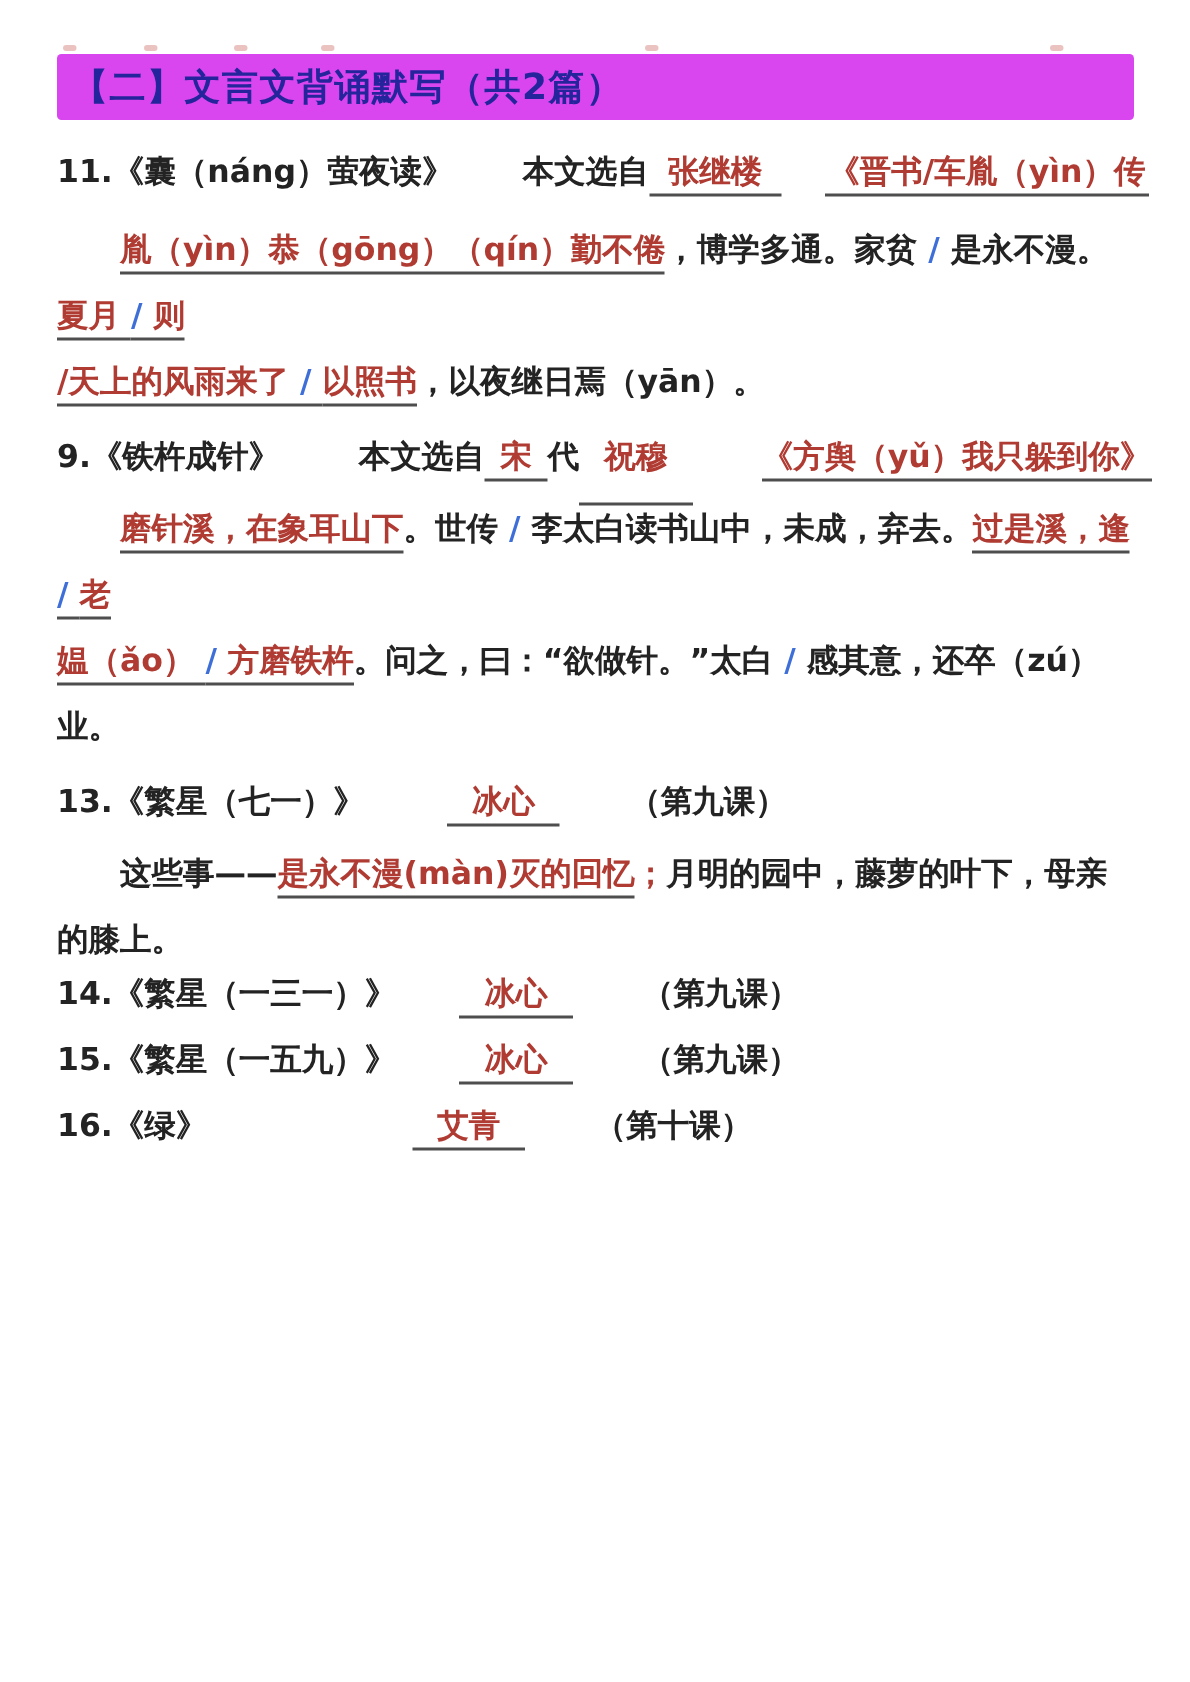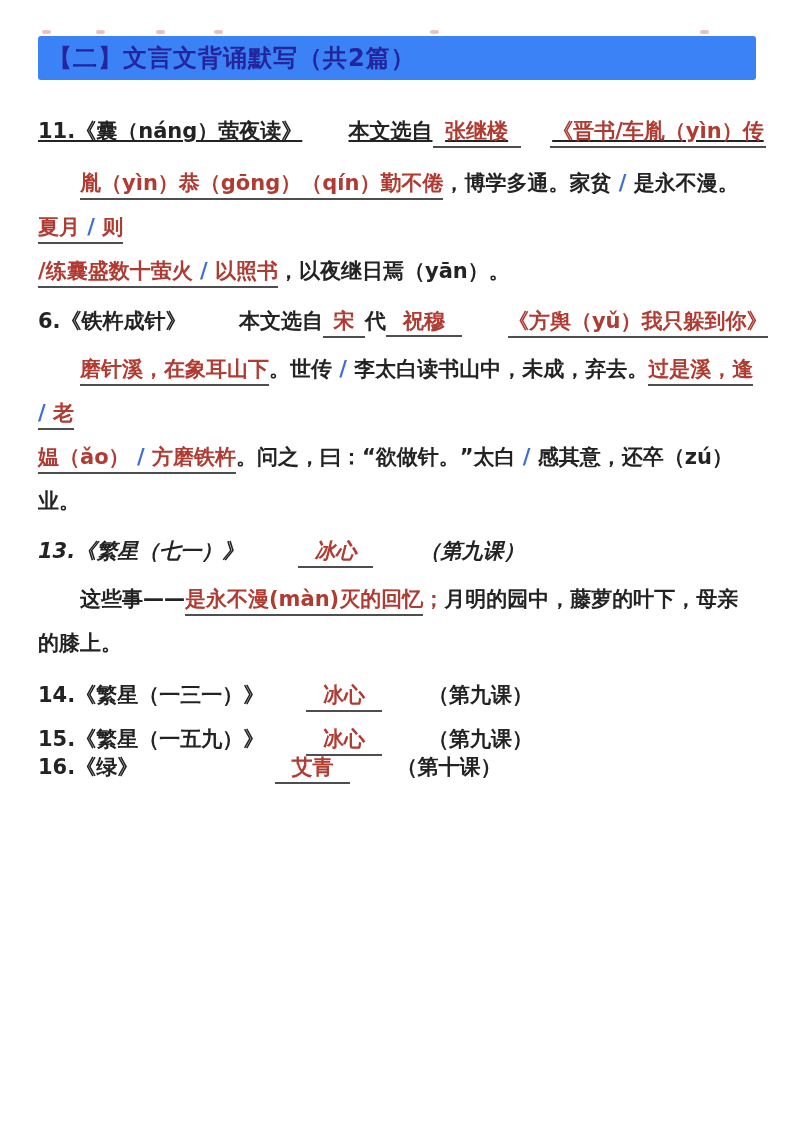--- a/index.html
+++ b/index.html
@@ -27,21 +27,21 @@
   }
   .crop-marks i {
     position: absolute;
     top: 0;
     width: 9px; height: 4px;
     background: #d9928c;
     border-radius: 2px;
     opacity: .55;
   }
   .banner {
-    background: #3b82f6;
+    background: #d946ef;
     border-radius: 3px;
     height: 44px;
     display: flex;
     align-items: center;
     padding: 0 10px;
     box-sizing: border-box;
   }
   .banner span {
     font-size: 24px;
     font-weight: 800;
@@ -62,55 +62,55 @@
   }
   .c-red  { color: #b03b32; }
   .c-blue { color: #3e6ed8; }
   .u {
     border-bottom: 2.5px solid #4e4e4e;
     padding-bottom: 3px;
   }
   .gap { display: inline-block; }
 
   
-  .mt-t11 { margin-top: 37px; text-decoration: underline; }
+  .mt-t11 { margin-top: 20px; }
   .mt-p11 { margin-top: 16px; }
   .mt-t12 { margin-top: 14px; }
   .mt-p12 { margin-top: 12px; }
   .mt-b2  { margin-top: 2px;  }
-  .mt-t13 { margin-top: 14px; font-style: italic; }
+  .mt-t13 { margin-top: 14px; }
   .mt-p13 { margin-top: 12px; }
-  .mt-t14 { margin-top: 16px; }
+  .mt-t14 { }
   .mt-p14 { margin-top: 14px; }
   .mt-t15 { margin-top: 16px; }
   .mt-p15 { margin-top: 12px; }
-  .mt-t16 { }
+  .mt-t16 { margin-top: 16px; }
 </style>
 </head>
 <body>
 
 <div class="crop-marks">
   <i style="left:42px"></i>
     <i style="left:96px"></i>
     <i style="left:156px"></i>
   <i style="left:214px"></i>
     <i style="left:430px"></i>
     <i style="left:700px"></i>
 </div>
 
 <div class="page">
 
   <div class="banner">
     <span>【二】文言文背诵默写（共2篇）</span>
   </div>
 
   <p class="title-line mt-t11"><span>11.《囊（náng）萤夜读》</span><span class="gap" style="width: 2.2em;">&nbsp;</span><span>本文选自</span><span class="c-red u" style="padding: 0px 0.6em 3px;">张继楼</span><span class="gap" style="width: 1.4em;">&nbsp;</span><span class="c-red u" style="padding: 0px 0.1em 3px;">《晋书/车胤（yìn）传</span></p>
-  <p class="passage mt-p11"><span class="c-red u">胤（yìn）恭（gōng）（qín）勤不倦</span><span>，博学多通。家贫 </span><span class="c-blue">/</span><span> 是永不漫。</span><span class="c-red u">夏月 </span><span class="c-blue u">/ </span><span class="c-red u">则</span><br><span class="c-red u">/练囊盛数十萤火 </span><span class="c-blue u">/ </span><span class="c-red u">以照书</span><span>，以夜继日焉（yān）。</span></p>
+  <p class="passage mt-p11"><span class="c-red u">胤（yìn）恭（gōng）（qín）勤不倦</span><span>，博学多通。家贫 </span><span class="c-blue">/</span><span> 是永不漫。</span><span class="c-red u">夏月 </span><span class="c-blue u">/ </span><span class="c-red u">则</span><br><span class="c-red u">/天上的风雨来了 </span><span class="c-blue u">/ </span><span class="c-red u">以照书</span><span>，以夜继日焉（yān）。</span></p>
 
-  <p class="title-line mt-t12"><span>6.《铁杵成针》</span><span class="gap" style="width: 2.5em;">&nbsp;</span><span>本文选自</span><span class="c-red u" style="padding: 0px 0.5em 3px;">宋</span><span>代</span><span class="c-red u" style="padding: 0px 0.8em 2px;">祝穆</span><span class="gap" style="width: 2.2em;">&nbsp;</span><span class="c-red u">《方舆（yǔ）我只躲到你》</span></p>
+  <p class="title-line mt-t12"><span>9.《铁杵成针》</span><span class="gap" style="width: 2.5em;">&nbsp;</span><span>本文选自</span><span class="c-red u" style="padding: 0px 0.5em 3px;">宋</span><span>代</span><span class="c-red u" style="padding: 0px 0.8em 19px;">祝穆</span><span class="gap" style="width: 2.2em;">&nbsp;</span><span class="c-red u">《方舆（yǔ）我只躲到你》</span></p>
   <p class="passage mt-p12"><span class="c-red u">磨针溪，在象耳山下</span><span>。世传 </span><span class="c-blue">/</span><span> 李太白读书山中，未成，弃去。</span><span class="c-red u">过是溪，逢 </span><span class="c-blue u">/ </span><span class="c-red u">老</span><br><span class="c-red u">媪（ǎo） </span><span class="c-blue u">/ </span><span class="c-red u">方磨铁杵</span><span>。问之，曰：“欲做针。”太白 </span><span class="c-blue">/</span><span> 感其意，还卒（zú）业。</span></p>
 
 
   <p class="title-line mt-t13"><span>13.《繁星（七一）》</span><span class="gap" style="width: 2.6em;">&nbsp;</span><span class="c-red u" style="padding: 0px 0.8em 3px;">冰心</span><span class="gap" style="width: 2.2em;">&nbsp;</span><span>（第九课）</span></p>
   <p class="passage mt-p13"><span>这些事——</span><span class="c-red u">是永不漫(màn)灭的回忆</span><span class="c-red">；</span><span>月明的园中，藤萝的叶下，母亲的膝上。</span></p>
 
   <p class="title-line mt-t14"><span>14.《繁星（一三一）》</span><span class="gap" style="width: 2em;">&nbsp;</span><span class="c-red u" style="padding: 0px 0.8em 3px;">冰心</span><span class="gap" style="width: 2.2em;">&nbsp;</span><span>（第九课）</span></p>
 
   <p class="title-line mt-t15"><span>15.《繁星（一五九）》</span><span class="gap" style="width: 2em;">&nbsp;</span><span class="c-red u" style="padding: 0px 0.8em 3px;">冰心</span><span class="gap" style="width: 2.2em;">&nbsp;</span><span>（第九课）</span></p>
 

